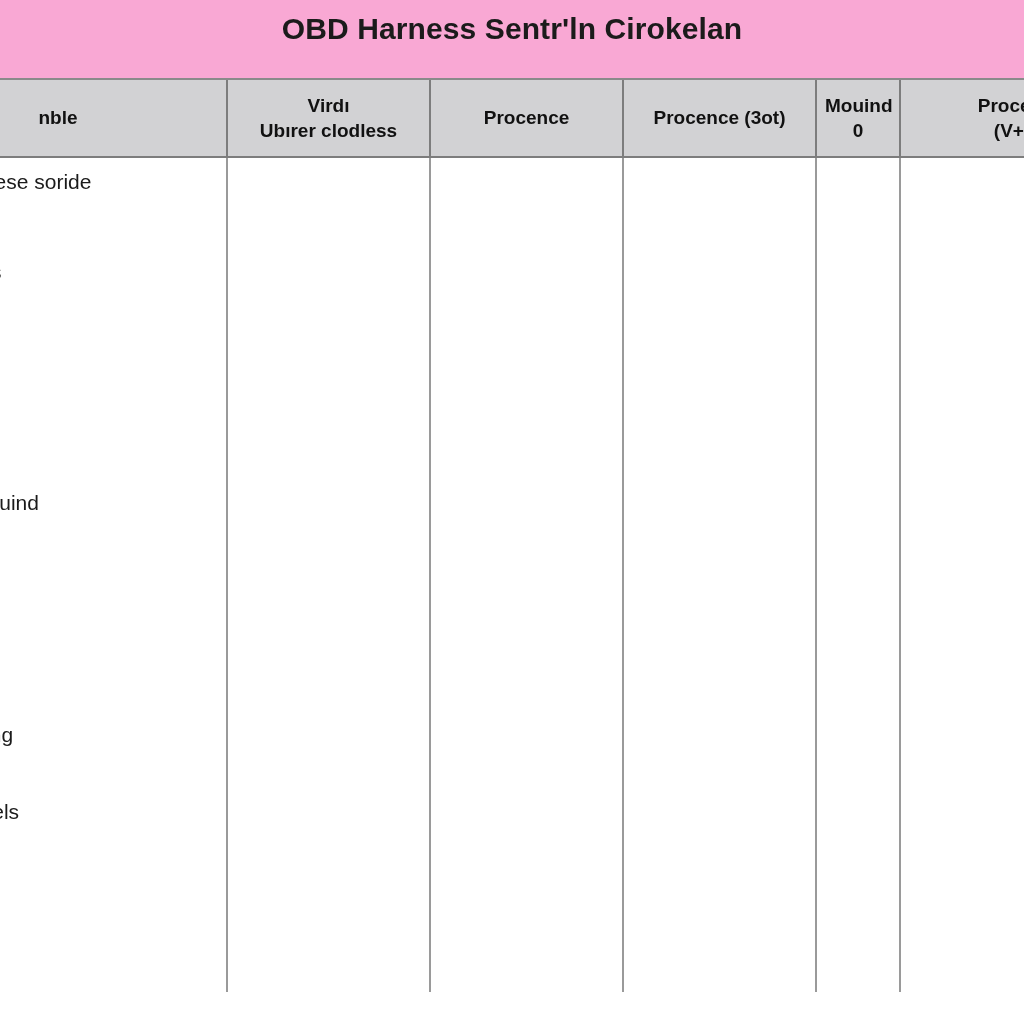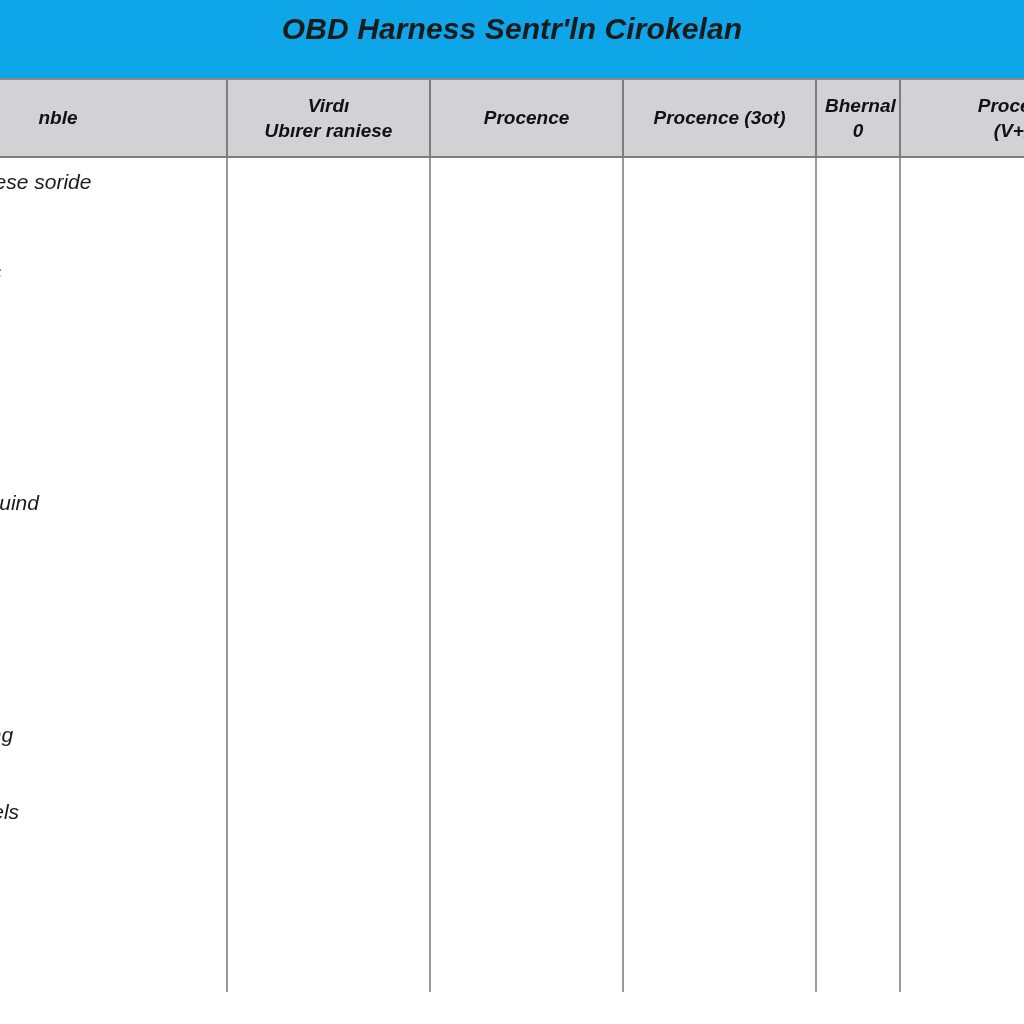--- a/index.html
+++ b/index.html
@@ -13,23 +13,22 @@
     height: 1024px;
     overflow: hidden;
     font-family: "Liberation Sans", sans-serif;
     -webkit-font-smoothing: antialiased;
   }
 
   #page {
     position: relative;
     width: 1024px;
     height: 992px;
-    background: #0ea5e9;
+    background: #f9a8d4;
     overflow: hidden;
-    font-style: italic;
   }
 
   
   .page-title {
     position: absolute;
     top: 12px;
     left: 0;
     width: 1024px;
     text-align: center;
     font-size: 30px;
@@ -133,29 +132,29 @@
         <col class="c-hoal">
         <col class="c-proc">
       </colgroup>
 
       <thead>
         <tr>
           <th class="col-item">nble</th>
 
           <th>
             <span class="hdr-line">Virdı</span>
-            <span class="hdr-line">Ubırer raniese</span>
+            <span class="hdr-line">Ubırer clodless</span>
           </th>
 
           <th>Procence</th>
 
           <th>Procence (3ot)</th>
 
           <th>
-            <span class="hdr-line">Bhernal</span>
+            <span class="hdr-line">Mouind</span>
             <span class="hdr-line">0</span>
           </th>
 
           <th>
             <span class="hdr-line">Procence</span>
             <span class="hdr-line">(V+2))</span>
           </th>
         </tr>
       </thead>
 

